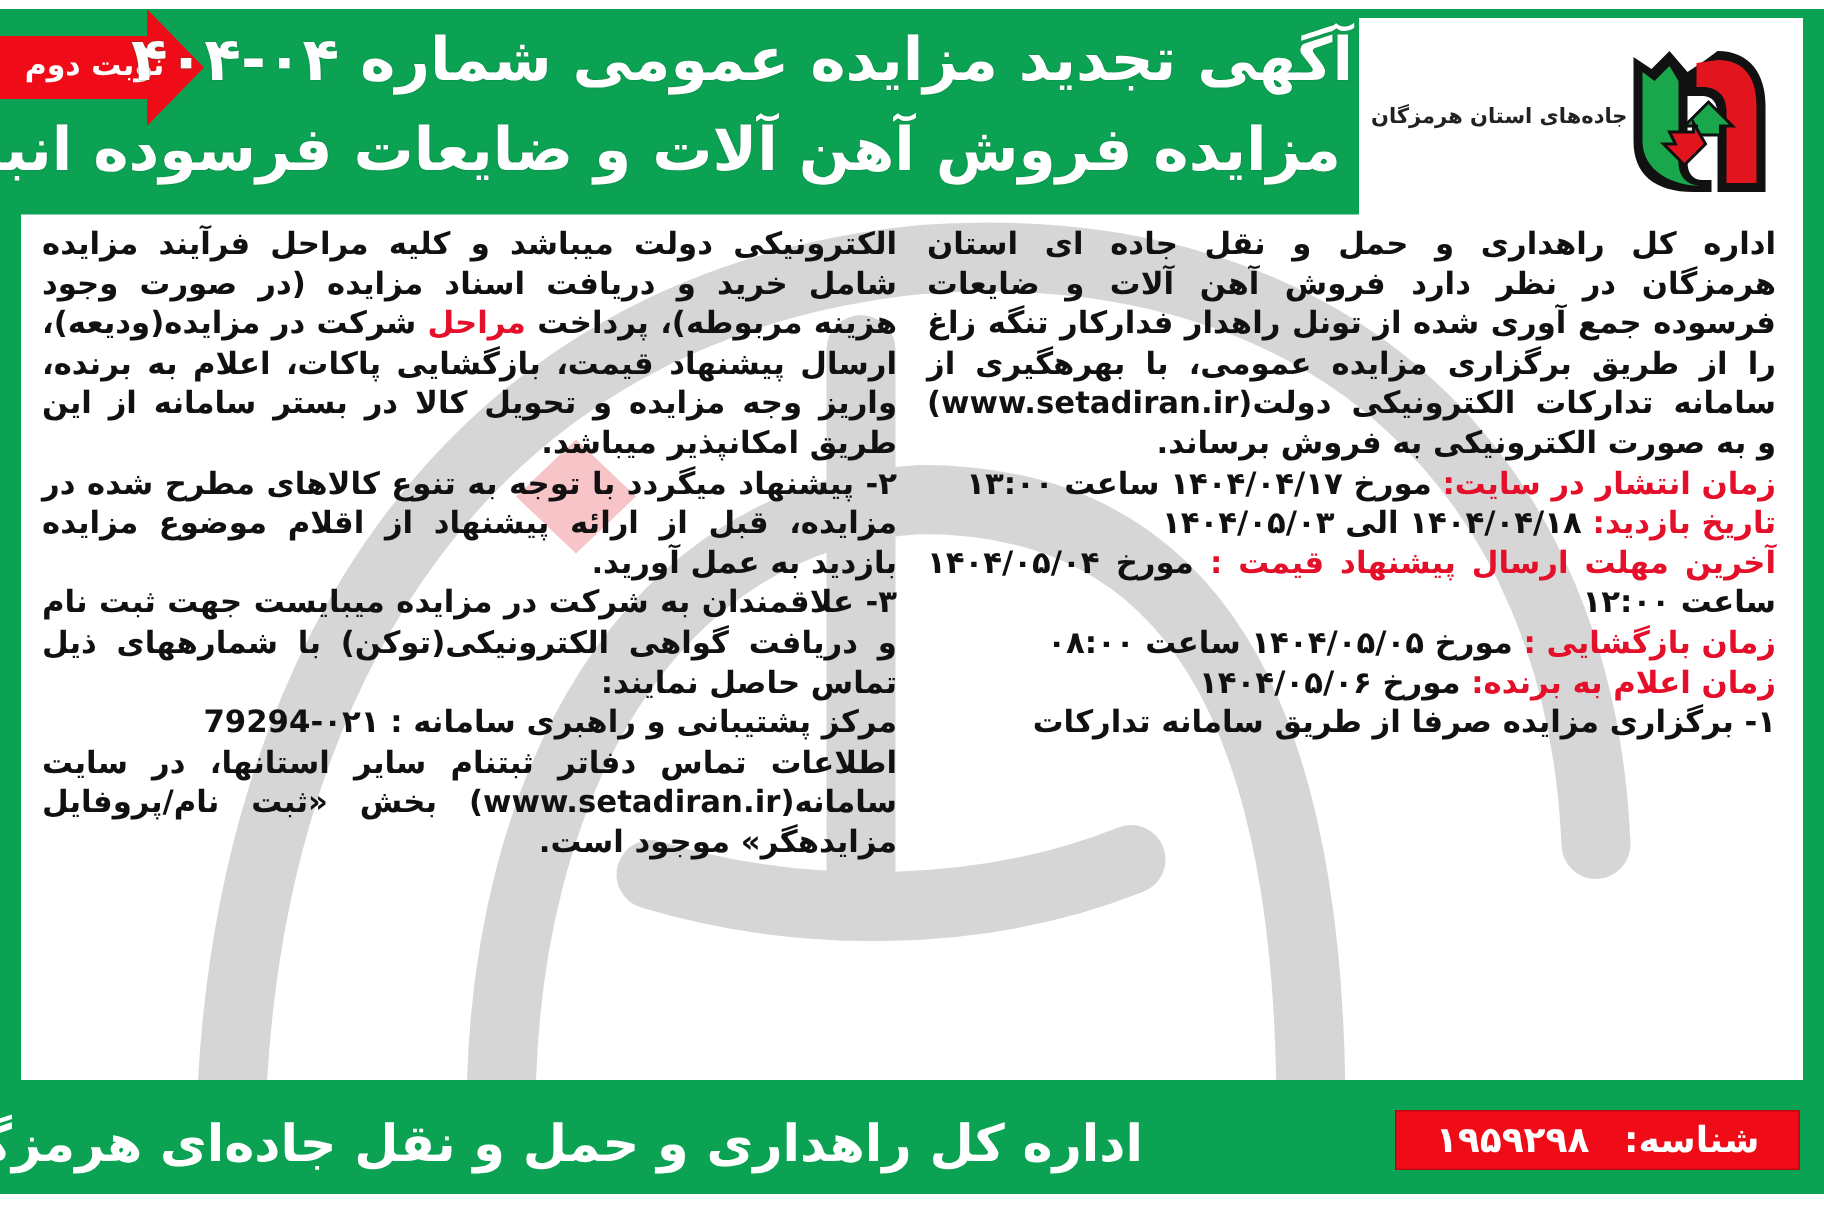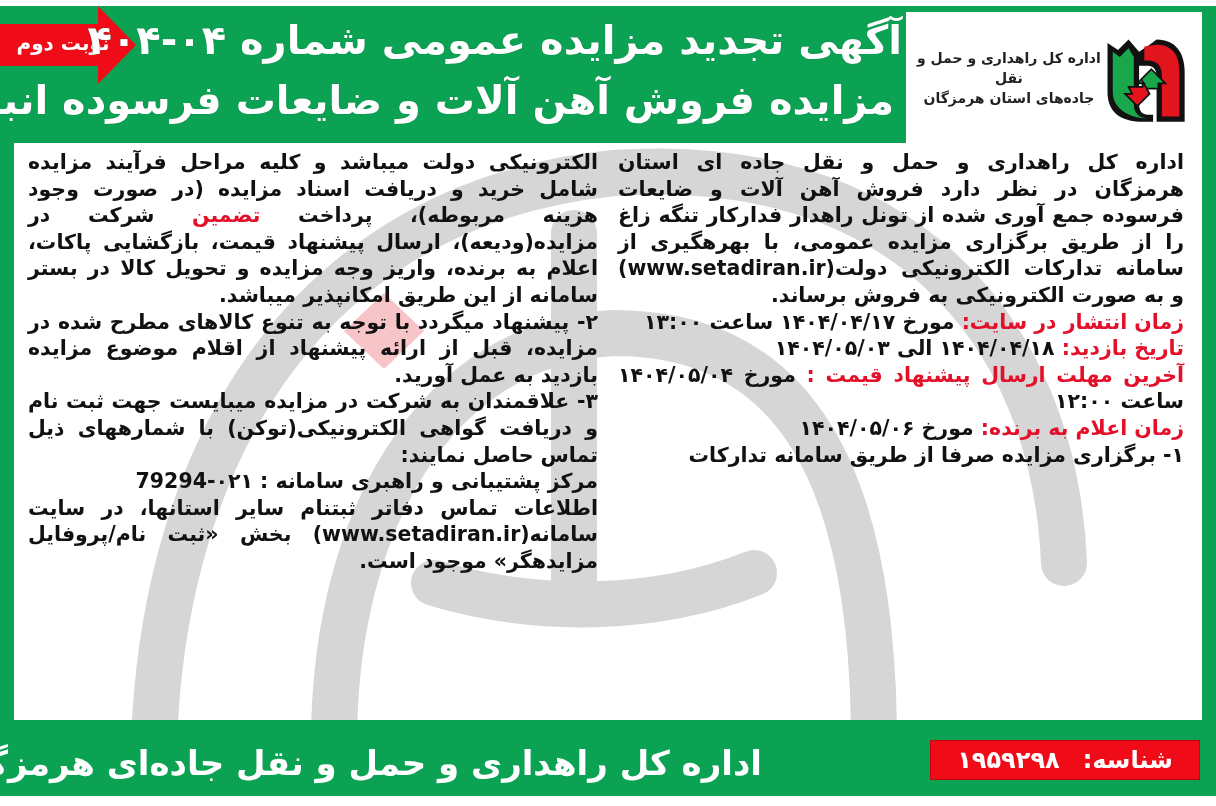--- a/index.html
+++ b/index.html
@@ -88,21 +88,20 @@
 
   <div class="logo-box">
     <svg class="logo-mark" viewBox="0 0 96 108">
       <path d="M4,14 L16,22 L28,10 L40,24 L52,16 L60,10 C82,10 92,26 92,46 L92,104 L60,104 L60,52 C60,44 56,40 50,40 L40,40 L40,84 C40,92 44,96 50,96 L56,96 L56,104 L44,104 C18,104 4,92 4,70 Z" fill="#111"></path>
       <path d="M10,24 L18,30 L28,20 L34,30 L34,84 C34,94 40,100 50,100 C30,100 10,90 10,70 Z" fill="#1aa64a"></path>
       <path d="M46,18 L60,16 C78,16 86,28 86,46 L86,98 L66,98 L66,50 C66,40 60,34 50,34 L46,34 Z" fill="#e2141e"></path>
       <polygon points="38,60 54,44 70,60 62,60 62,66 46,66 46,60" fill="#1aa64a" stroke="#111" stroke-width="2"></polygon>
       <polygon points="28,64 44,64 44,58 52,72 38,86 24,72 32,72" fill="#e2141e" stroke="#111" stroke-width="2"></polygon>
     </svg>
     <div class="logo-text">
-      <div>اداره کل راهداری و حمل و نقل</div>
       <div>جاده‌های استان هرمزگان</div>
     </div>
   </div>
 </div>
 
 <div class="body-box">
   <svg class="watermark" viewBox="0 0 1188 577">
     <g fill="none" stroke="#cfcfcf" stroke-width="46" stroke-linecap="round" opacity="0.85">
       <path d="M140,600 C150,300 300,60 600,30 C880,10 1040,180 1050,420"></path>
       <path d="M320,600 C320,380 420,200 600,190 C780,190 860,330 860,600"></path>
@@ -110,26 +109,27 @@
       <path d="M420,440 C520,470 640,470 740,430"></path>
     </g>
     <path d="M330,188 L370,150 L410,188 L370,226 Z" fill="#f5b5b9" opacity="0.8"></path>
   </svg>
 
   <div class="col col-right">
     <p><span>اداره کل راهداری و حمل و نقل جاده ای استان هرمزگان در نظر دارد فروش آهن آلات و ضایعات فرسوده جمع آوری شده از تونل راهدار فدارکار تنگه زاغ را از طریق برگزاری مزایده عمومی، با بهرهگیری از سامانه تدارکات الکترونیکی دولت(</span><span class="ltr">www.setadiran.ir</span><span>) و به صورت الکترونیکی به فروش برساند.</span></p>
     <p><span class="red">زمان انتشار در سایت:</span><span> مورخ ۱۴۰۴/۰۴/۱۷ ساعت ۱۳:۰۰</span></p>
     <p><span class="red">تاریخ بازدید:</span><span> ۱۴۰۴/۰۴/۱۸ الی ۱۴۰۴/۰۵/۰۳</span></p>
     <p><span class="red">آخرین مهلت ارسال پیشنهاد قیمت :</span><span> مورخ ۱۴۰۴/۰۵/۰۴ ساعت ۱۲:۰۰</span></p>
+    <p><span class="red">زمان بازگشایی :</span><span> مورخ ۱۴۰۴/۰۵/۰۵ ساعت ۰۸:۰۰</span></p>
     <p><span class="red">زمان اعلام به برنده:</span><span> مورخ ۱۴۰۴/۰۵/۰۶</span></p>
     <p>۱- برگزاری مزایده صرفا از طریق سامانه تدارکات</p>
   </div>
 
   <div class="col col-left">
-    <p><span>الکترونیکی دولت میباشد و کلیه مراحل فرآیند مزایده شامل خرید و دریافت اسناد مزایده (در صورت وجود هزینه مربوطه)، پرداخت </span><span class="red">تضمین</span><span> شرکت در مزایده(ودیعه)، ارسال پیشنهاد قیمت، بازگشایی پاکات، اعلام به برنده، واریز وجه مزایده و تحویل کالا در بستر سامانه از این طریق امکانپذیر میباشد.</span></p>
+    <p><span>الکترونیکی دولت میباشد و کلیه مراحل فرآیند مزایده شامل خرید و دریافت اسناد مزایده (در صورت وجود هزینه مربوطه)، پرداخت </span><span class="red">مراحل</span><span> شرکت در مزایده(ودیعه)، ارسال پیشنهاد قیمت، بازگشایی پاکات، اعلام به برنده، واریز وجه مزایده و تحویل کالا در بستر سامانه از این طریق امکانپذیر میباشد.</span></p>
     <p>۲- پیشنهاد میگردد با توجه به تنوع کالاهای مطرح شده در مزایده، قبل از ارائه پیشنهاد از اقلام موضوع مزایده بازدید به عمل آورید.</p>
     <p>۳- علاقمندان به شرکت در مزایده میبایست جهت ثبت نام و دریافت گواهی الکترونیکی(توکن) با شمارههای ذیل تماس حاصل نمایند:</p>
     <p><span>مرکز پشتیبانی و راهبری سامانه : </span><span>۰۲۱-79294</span></p>
     <p><span>اطلاعات تماس دفاتر ثبتنام سایر استانها، در سایت سامانه(</span><span class="ltr">www.setadiran.ir</span><span>) بخش «ثبت نام/پروفایل مزایدهگر» موجود است.</span></p>
   </div>
 </div>
 
 <div class="footer-org">اداره کل راهداری و حمل و نقل جاده‌ای  هرمزگان</div>
 <div class="id-box">
   <span>شناسه:</span>

